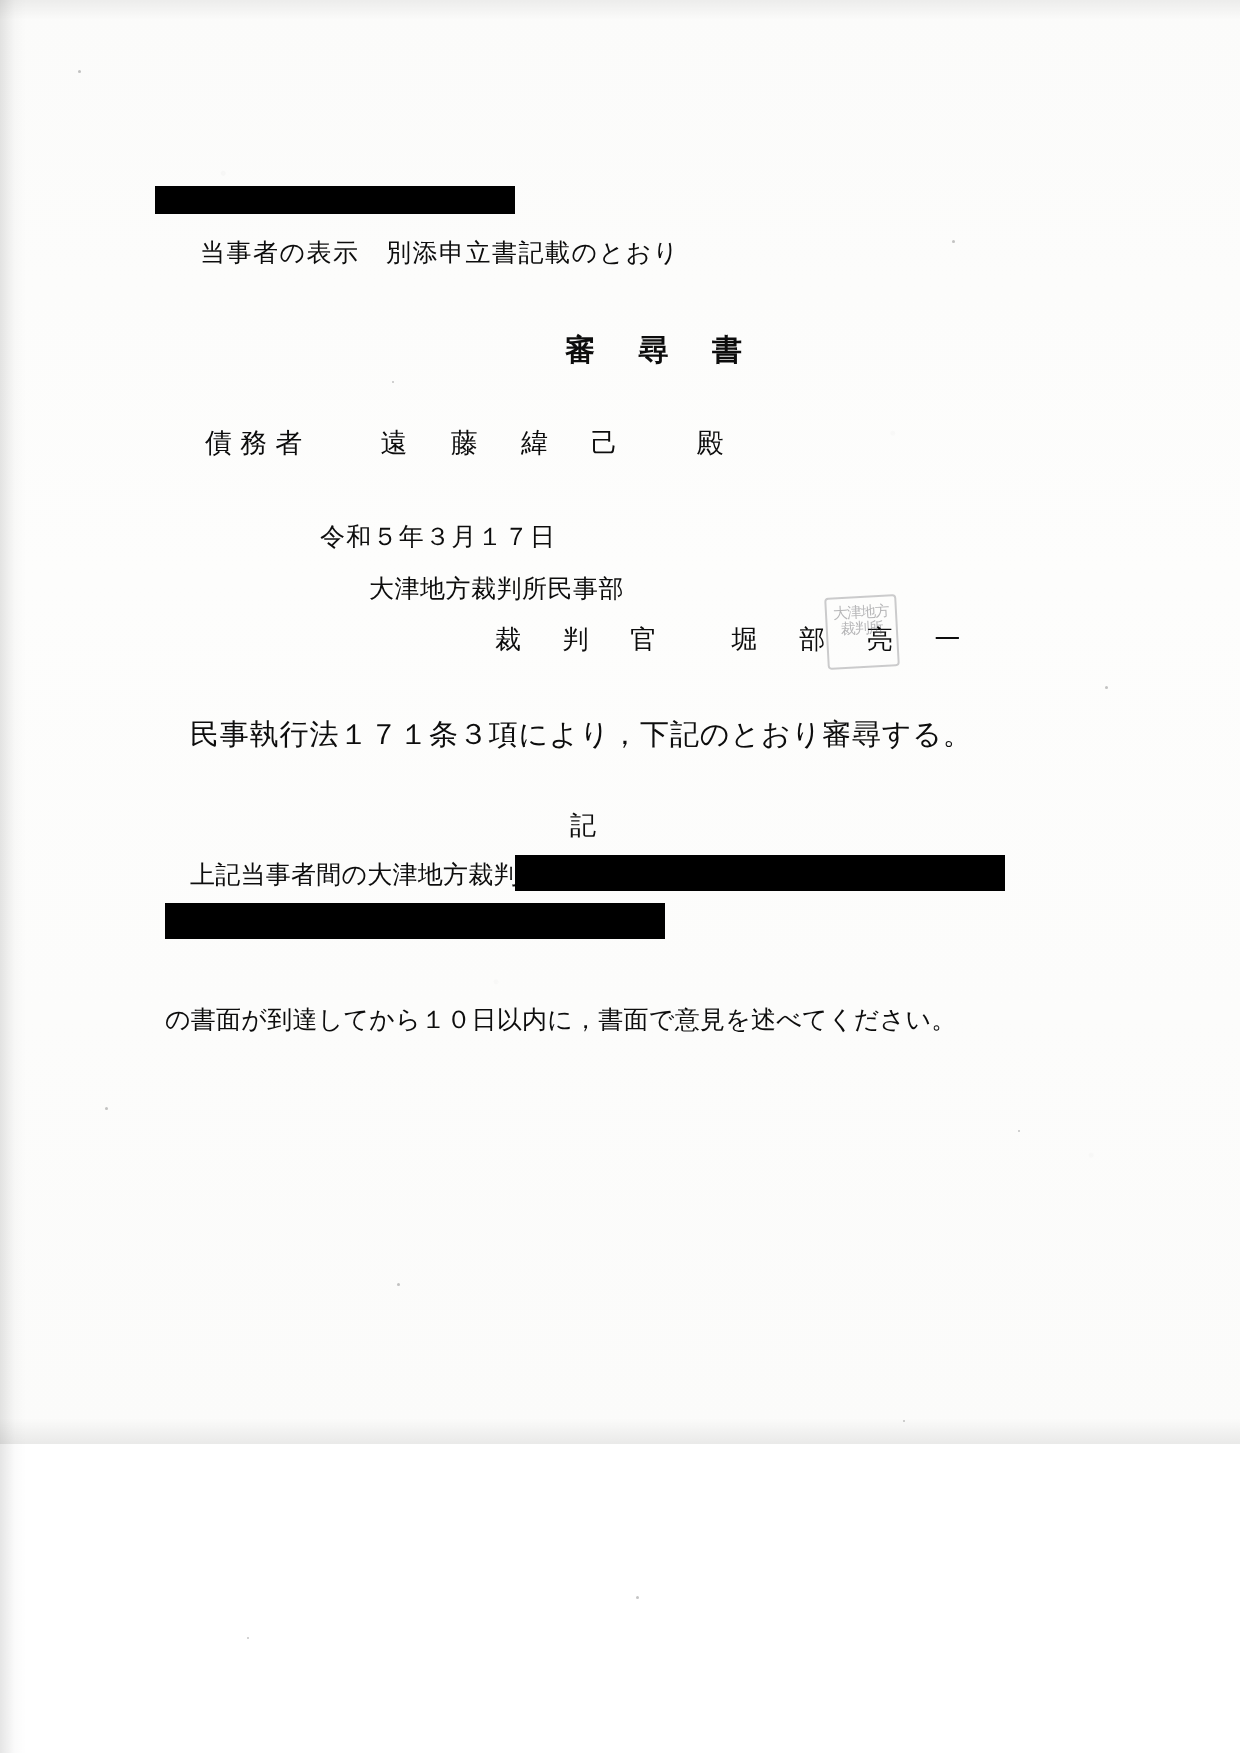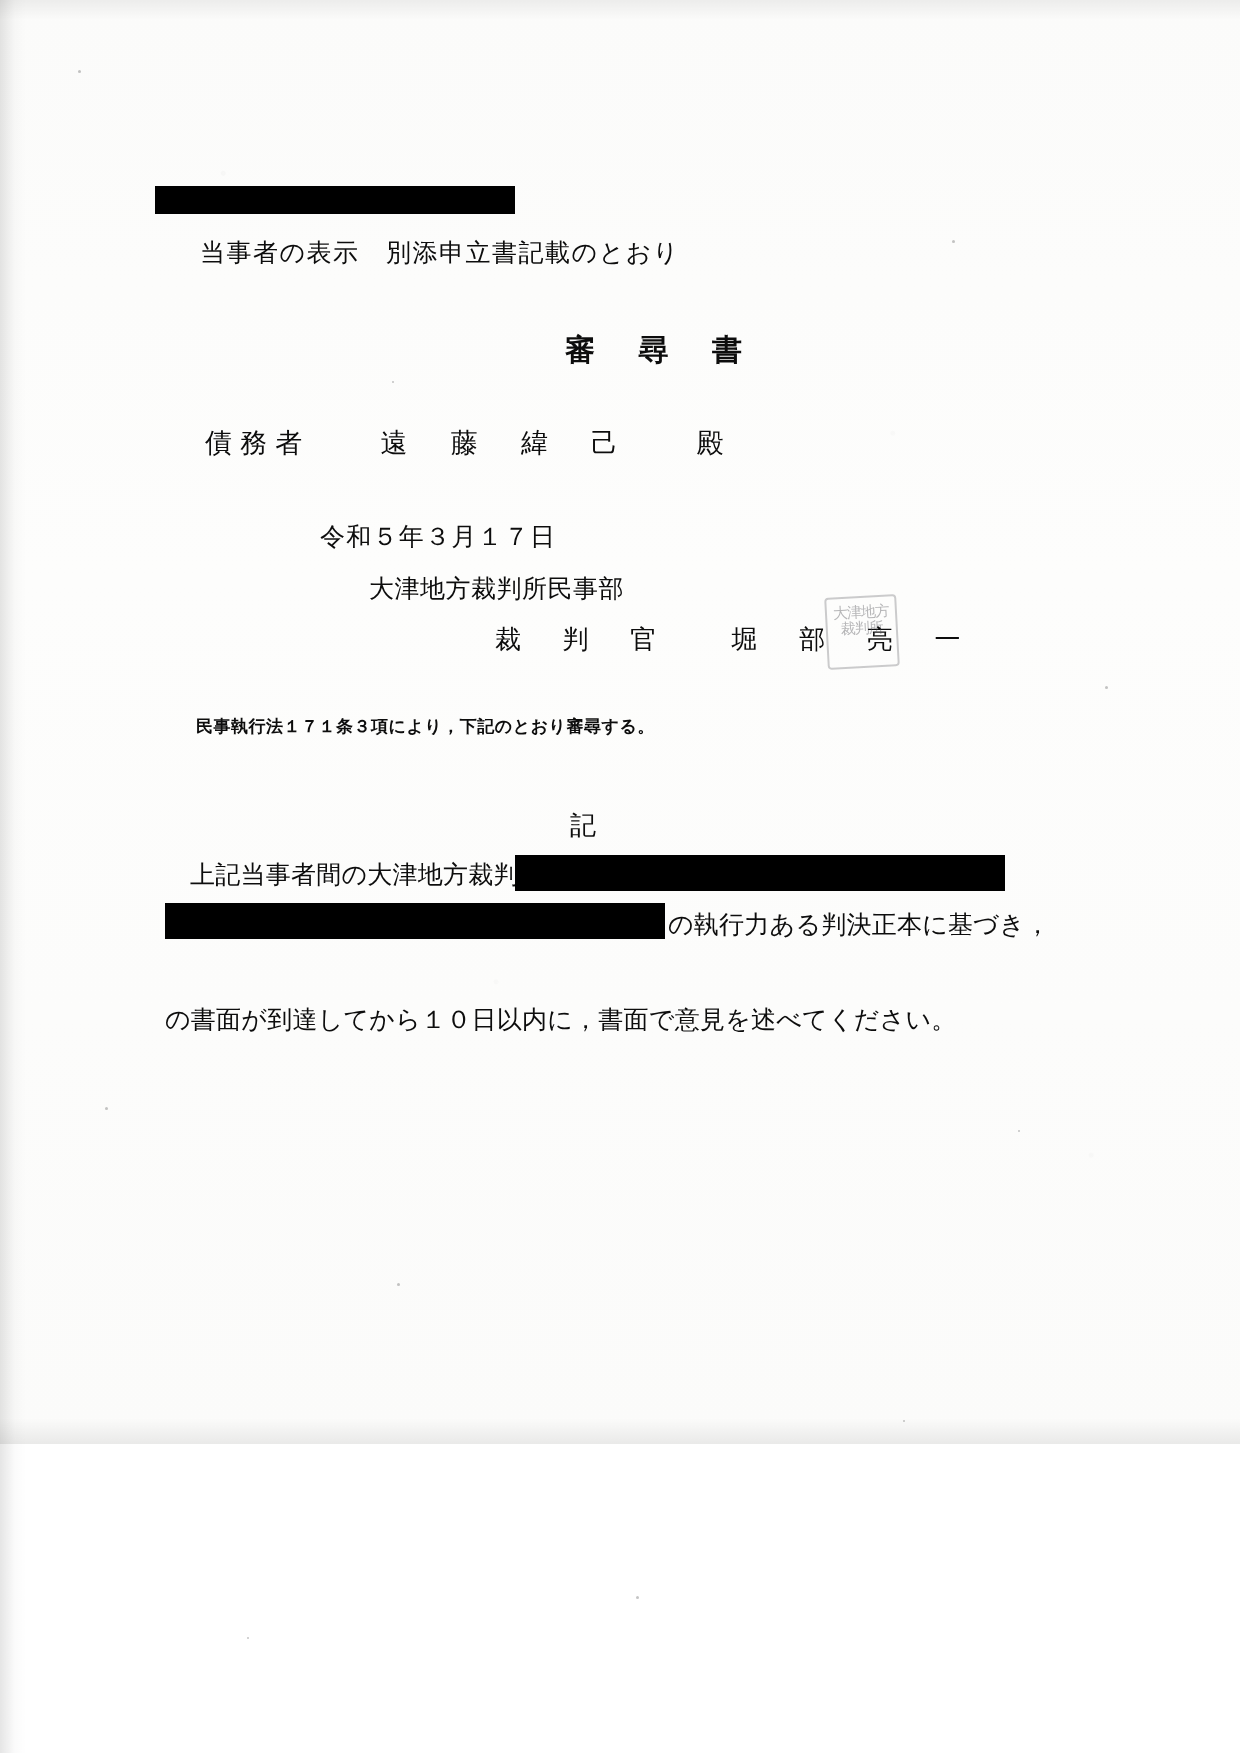--- a/index.html
+++ b/index.html
@@ -71,21 +71,21 @@
     background: #000000;
   }
 
   
   #t-party          { left: 200px; top: 236px; font-size: 25px; letter-spacing: 0.06em; }
   #t-title          { left: 565px; top: 330px; font-size: 30px; letter-spacing: 0.55em; font-weight: 600; }
   #t-debtor         { left: 205px; top: 425px; font-size: 27px; letter-spacing: 0.30em; }
   #t-date           { left: 320px; top: 520px; font-size: 25px; letter-spacing: 0.05em; }
   #t-court          { left: 357px; top: 572px; font-size: 25px; letter-spacing: 0.02em; margin-left: 12px; }
   #t-judge          { left: 495px; top: 622px; font-size: 26px; letter-spacing: 0.30em; }
-  #t-law            { left: 196px; top: 715px; font-size: 17px; letter-spacing: 0.03em; font-weight: bold; }
+  #t-law            { left: 190px; top: 715px; font-size: 29px; letter-spacing: 0.03em; }
   #t-ki             { left: 570px; top: 808px; font-size: 26px; }
   #t-body1          { left: 190px; top: 858px; font-size: 25px; letter-spacing: 0.01em; }
   #t-body2          { left: 668px; top: 908px; font-size: 25px; letter-spacing: 0.01em; }
   #t-body3          { left: 165px; top: 955px; font-size: 25px; letter-spacing: 0.01em; }
   #t-body4          { left: 165px; top: 1003px; font-size: 25px; letter-spacing: 0.01em; }
 
   
   #r-header  { left: 155px; top: 186px;  width: 360px; height: 28px; }
   #r-body-1  { left: 515px; top: 855px;  width: 490px; height: 36px; }
   #r-body-2  { left: 165px; top: 903px;  width: 500px; height: 36px; }
@@ -157,19 +157,18 @@
     <div class="line" id="t-law">民事執行法１７１条３項により，下記のとおり審尋する。</div>
 
     <div class="line" id="t-ki">記</div>
 
     <div class="line" id="t-body1">上記当事者間の大津地方裁判所</div>
 
     <div class="redact" id="r-body-1"></div>
 
     <div class="redact" id="r-body-2"></div>
 
-    <div class="line" id="t-body2">の執行力ある判決正本に基づき，</div>
 
 
     <div class="line" id="t-body4">の書面が到達してから１０日以内に，書面で意見を述べてください。</div>
 
   </div>
 </div>
 
 </body></html>

